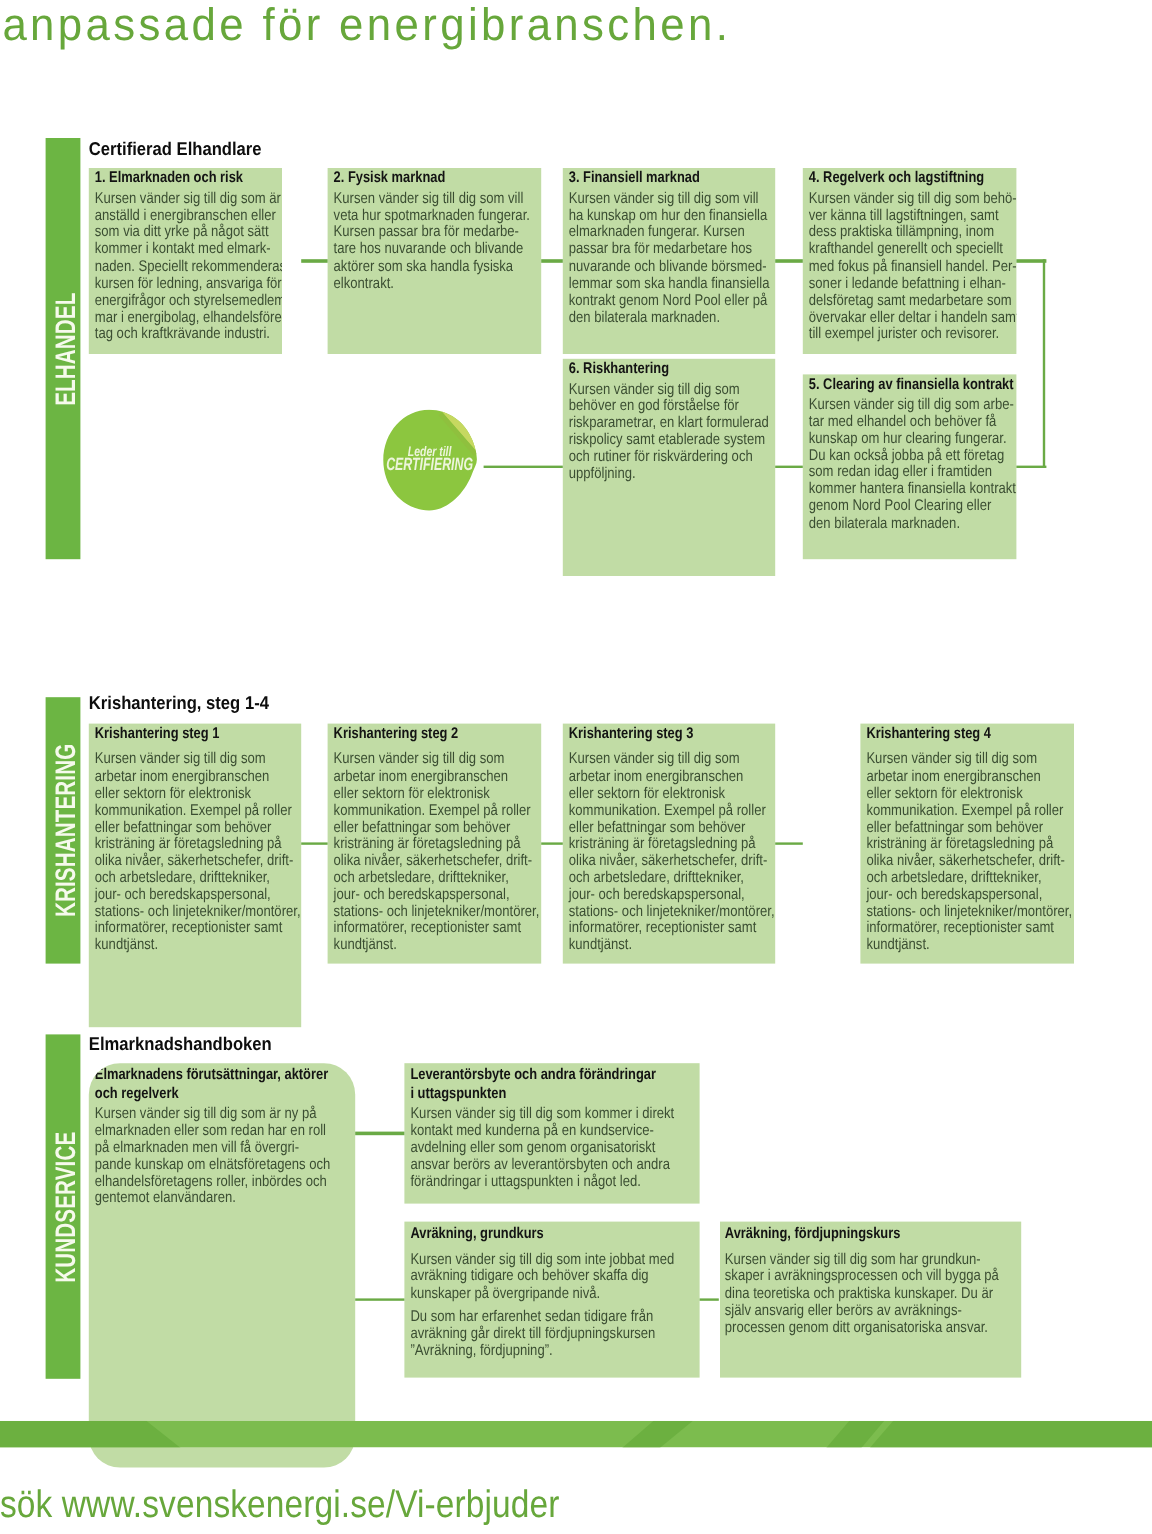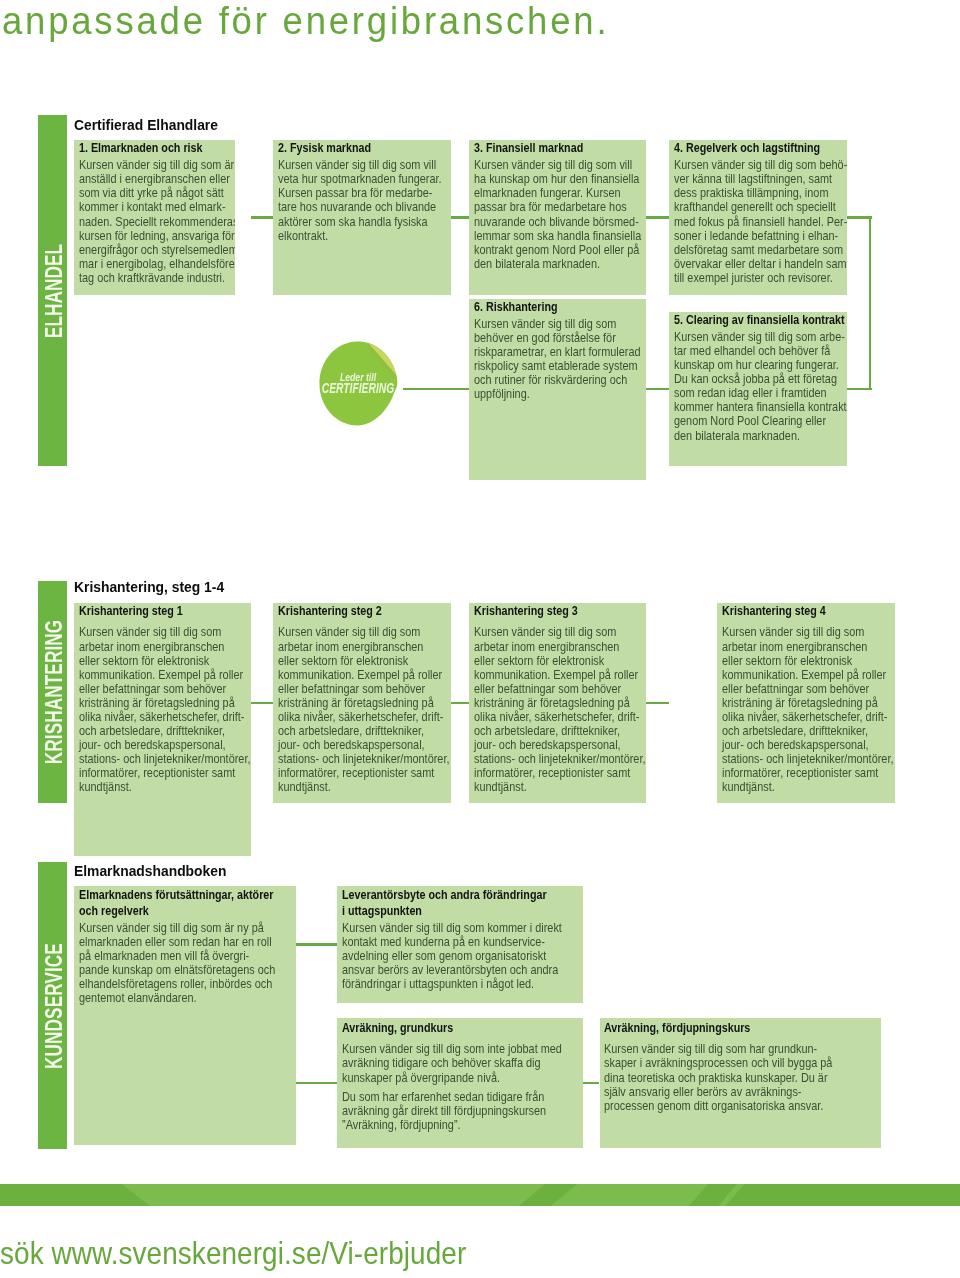--- a/index.html
+++ b/index.html
@@ -250,21 +250,21 @@
       </div>
 <div class="hline" style="left:250.9px;top:701.5px;width:22.6px;"></div>
 <div class="hline" style="left:450.6px;top:701.5px;width:18.4px;"></div>
 <div class="hline" style="left:646.2px;top:701.5px;width:23.2px;"></div>
 </div>
 <div>
 <div class="sidetab" style="top:862.3px;height:286.5px;">
         <span>KUNDSERVICE</span>
       </div>
 <div class="sec-head" style="left:74.2px;top:863.3px;">Elmarknadshandboken</div>
-<div class="box" style="left:74.2px;top:885.8px;width:221.8px;height:259px;">
+<div class="box" style="left:74.2px;top:885.8px;width:221.8px;height:337px;border-radius:26px;">
         <div class="pad" style="top:1.7px;">
           <div class="ttl">Elmarknadens förutsättningar, aktörer</div>
           <div class="ttl">och regelverk</div>
           <div class="sp2"></div>
           <div class="ln">Kursen vänder sig till dig som är ny på</div>
           <div class="ln">elmarknaden eller som redan har en roll</div>
           <div class="ln">på elmarknaden men vill få övergri-</div>
           <div class="ln">pande kunskap om elnätsföretagens och</div>
           <div class="ln">elhandelsföretagens roller, inbördes och</div>
           <div class="ln">gentemot elanvändaren.</div>
@@ -288,21 +288,21 @@
           <div class="sp"></div>
           <div class="ln">Kursen vänder sig till dig som inte jobbat med</div>
           <div class="ln">avräkning tidigare och behöver skaffa dig</div>
           <div class="ln">kunskaper på övergripande nivå.</div>
           <div class="sp3"></div>
           <div class="ln">Du som har erfarenhet sedan tidigare från</div>
           <div class="ln">avräkning går direkt till fördjupningskursen</div>
           <div class="ln">”Avräkning, fördjupning”.</div>
         </div>
       </div>
-<div class="box" style="left:599.5px;top:1017.9px;width:281px;height:130.39999999999998px;">
+<div class="box" style="left:599.5px;top:1017.9px;width:251px;height:130.39999999999998px;">
         <div class="pad" style="top:1.7px;">
           <div class="ttl">Avräkning, fördjupningskurs</div>
           <div class="sp"></div>
           <div class="ln">Kursen vänder sig till dig som har grundkun-</div>
           <div class="ln">skaper i avräkningsprocessen och vill bygga på</div>
           <div class="ln">dina teoretiska och praktiska kunskaper. Du är</div>
           <div class="ln">själv ansvarig eller berörs av avräknings-</div>
           <div class="ln">processen genom ditt organisatoriska ansvar.</div>
         </div>
       </div>

